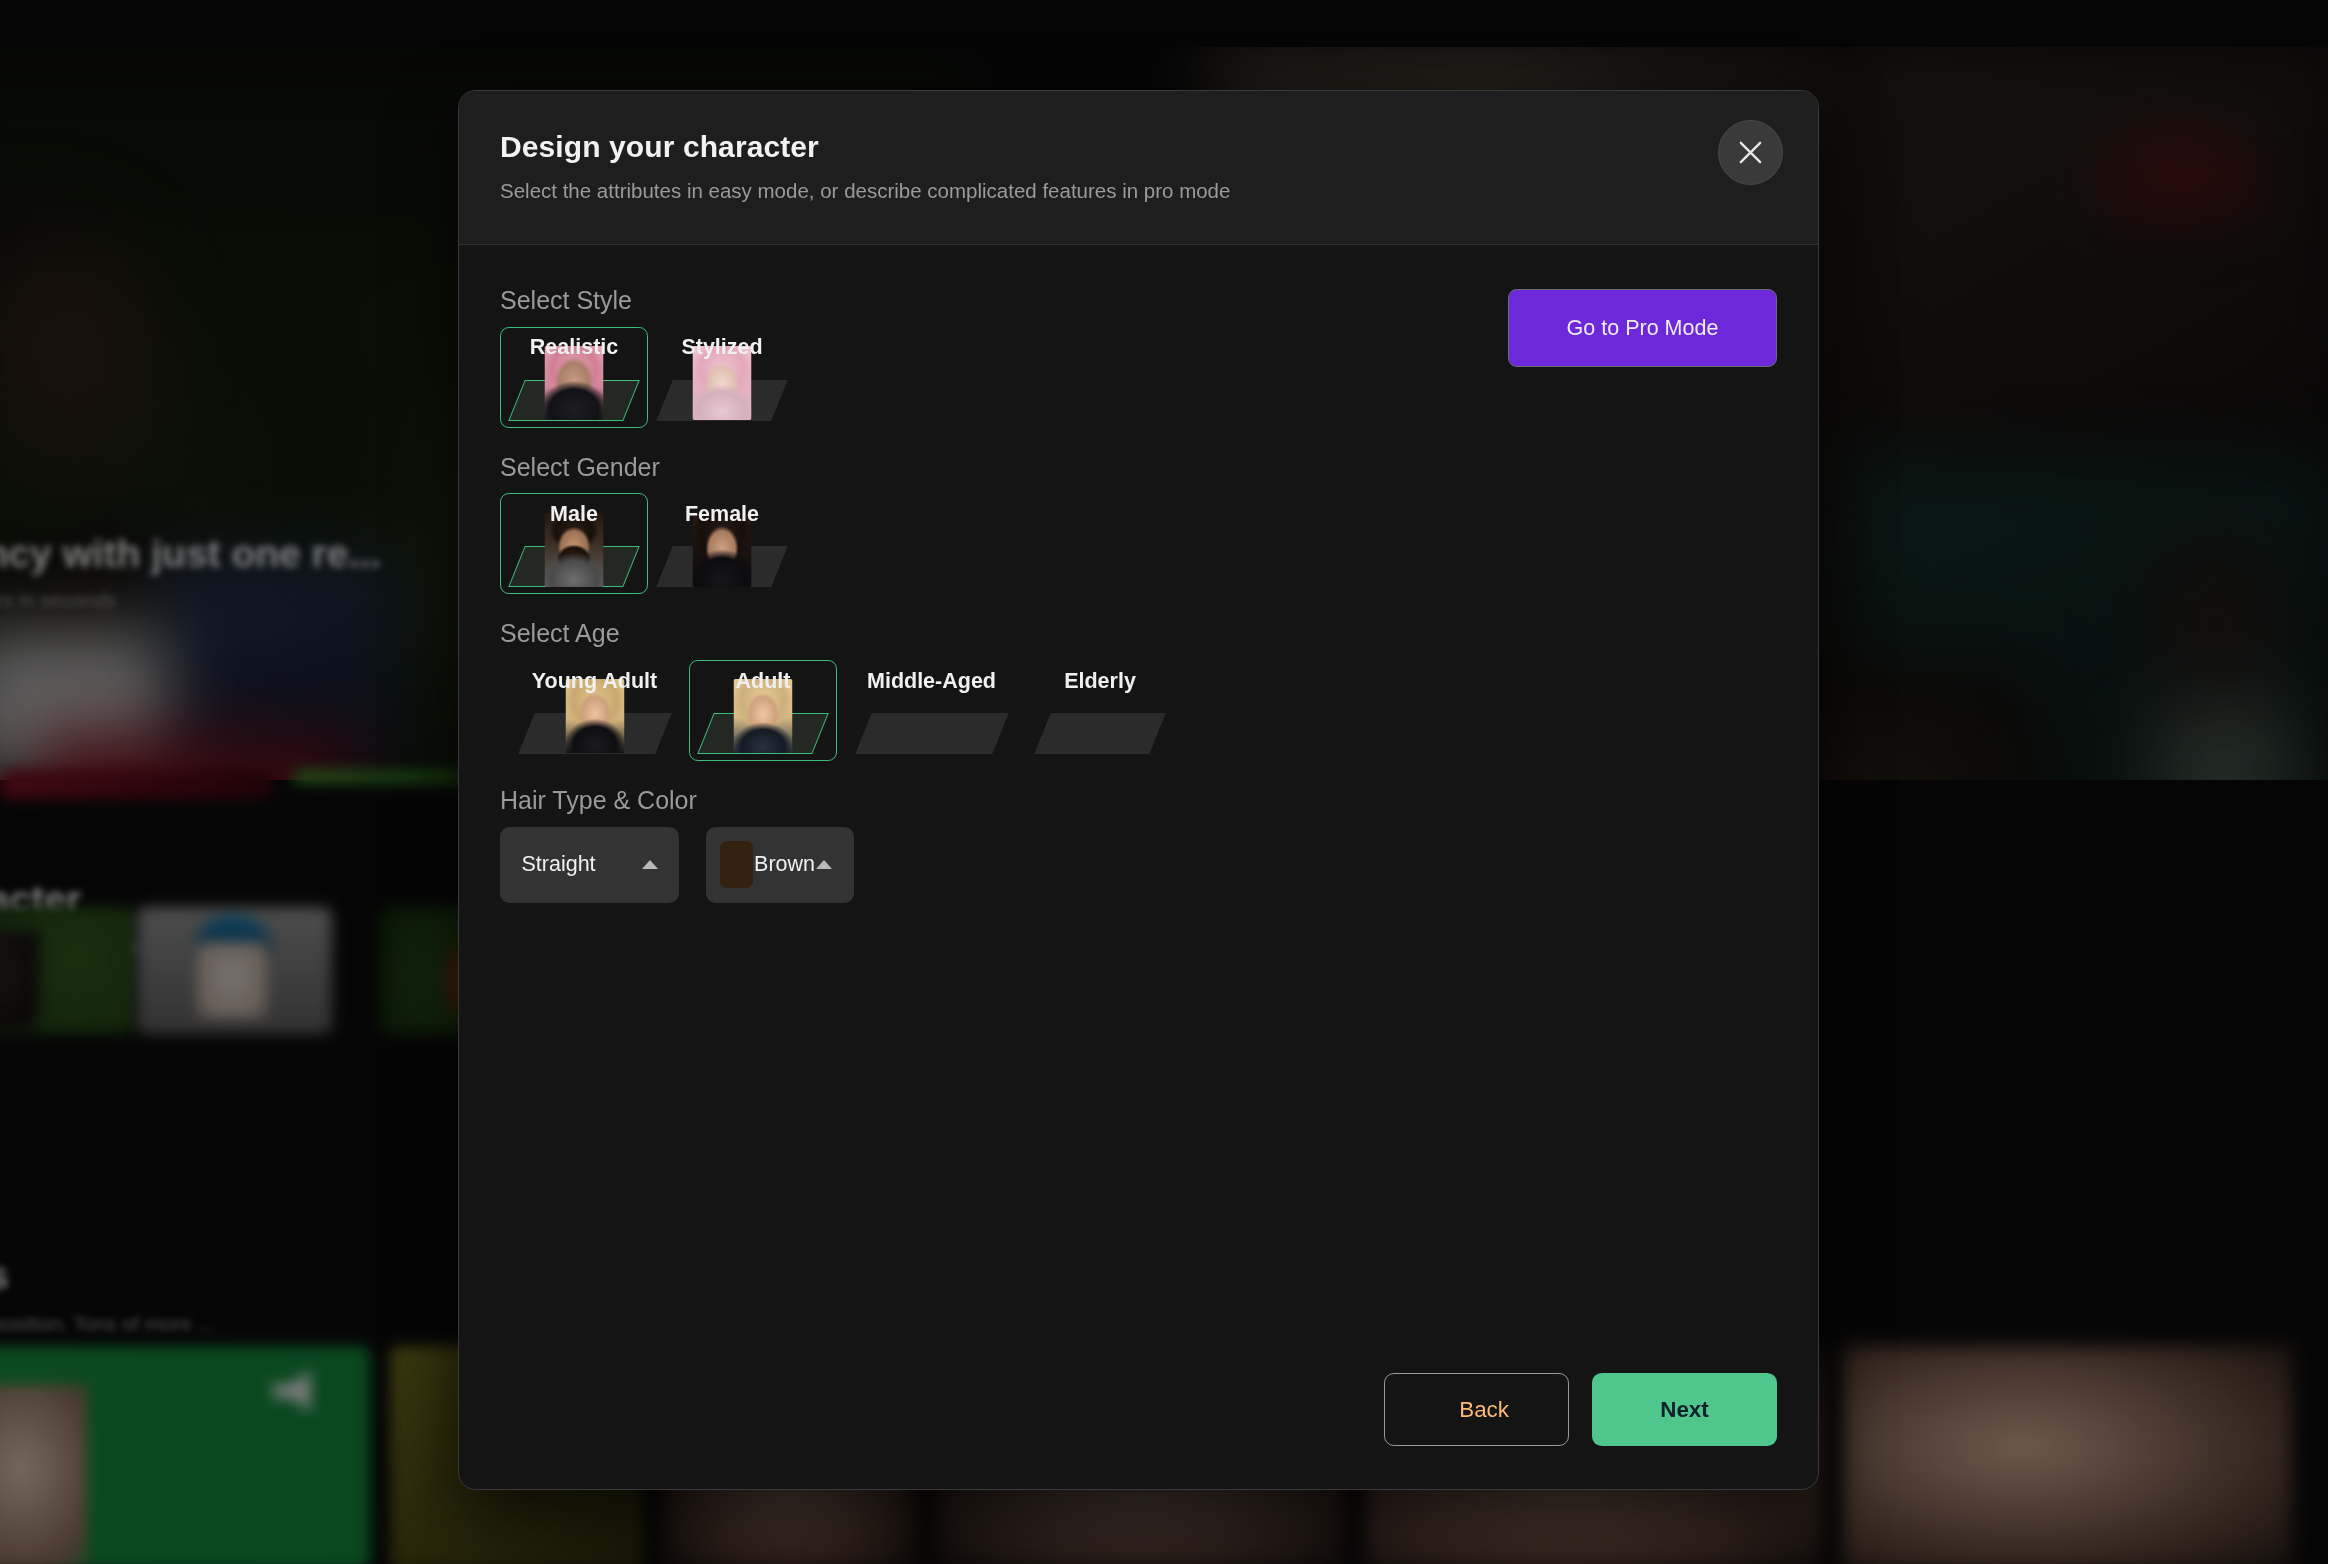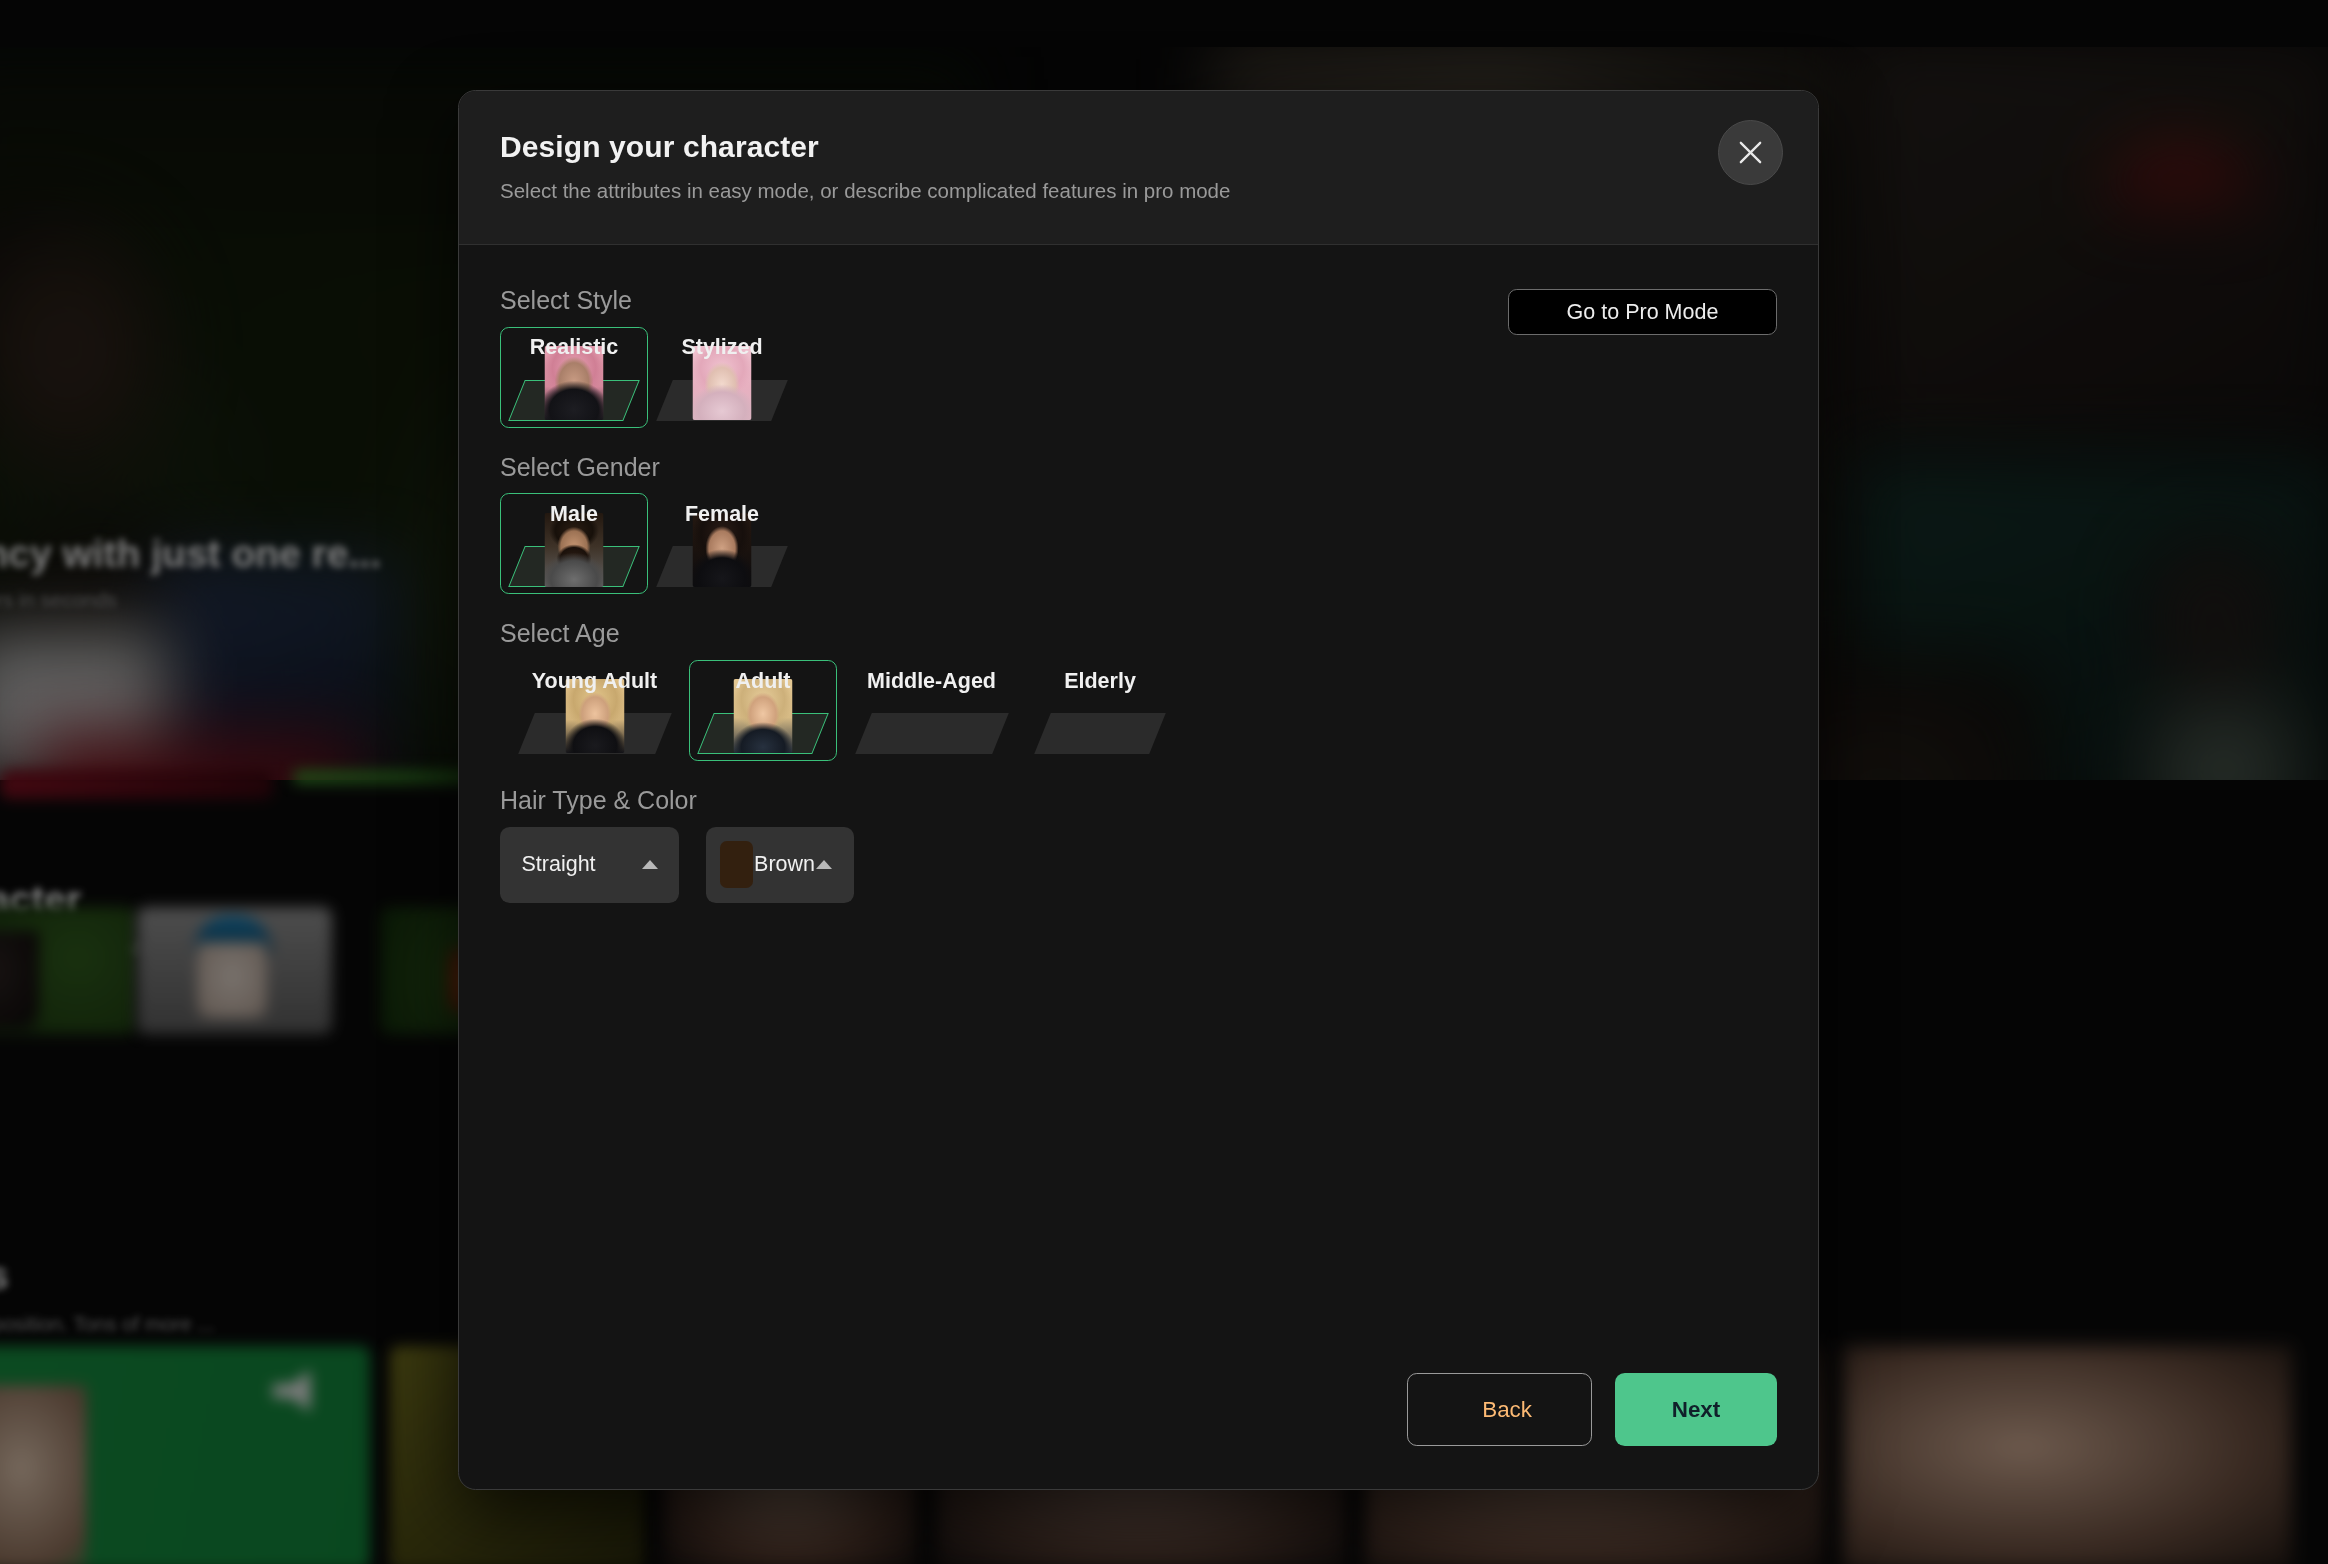--- a/index.html
+++ b/index.html
@@ -234,22 +234,22 @@
   .section-label {
     color: #9a9a9a;
     font-size: 25px;
     font-weight: 400;
     margin-bottom: 11.7px;
   }
 
   .pro-btn {
     position: absolute;
     right: 41px; top: 44px;
-    width: 269px; height: 46px;
-    background: #000000;
+    width: 269px; height: 78px;
+    background: #6d28d9;
     border: 1px solid #6c6c6c;
     border-radius: 8.8px;
     color: #ededed;
     font-size: 21.5px;
     font-family: "Liberation Sans", sans-serif;
     cursor: pointer;
   }
 
   
   .opt-row { display: flex; align-items: flex-end; }
@@ -416,21 +416,21 @@
     cursor: pointer;
   }
   .btn-back {
     width: 185px;
     background: #141414;
     border: 1px solid #9a9a9a;
     color: #fdba74;
     padding-left: 16px;
   }
   .btn-next {
-    width: 162px;
+    width: 185px;
     background: #4ec68c;
     border: none;
     color: #10202a;
     font-weight: 700;
   }
 
   
   .gap-styles { margin-bottom: 25px; }
 </style>
 </head>

